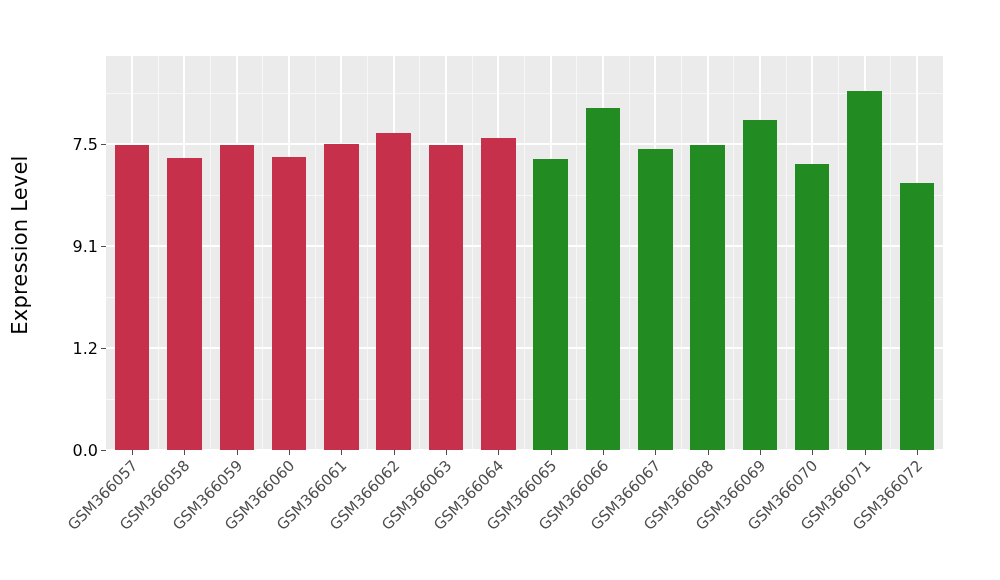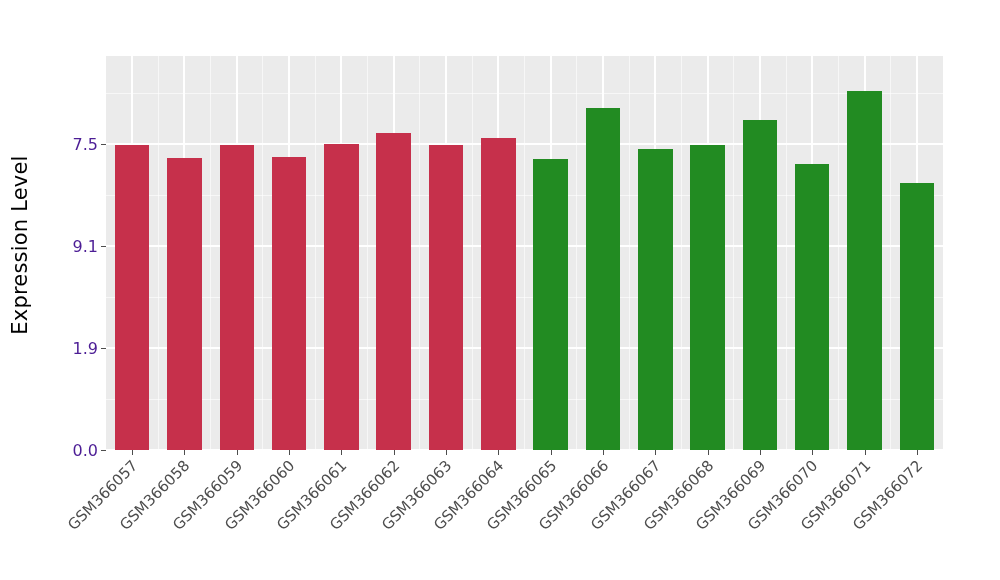--- a/index.html
+++ b/index.html
@@ -52,21 +52,21 @@
   .y-tick {
     position: absolute;
     right: 0px;
     height: 0px;
     display: flex;
     align-items: center;
     justify-content: flex-end;
   }
   .y-tick-label {
     font-size: 16px;
-    color: #4c1d95;
+    color: #000000;
     white-space: nowrap;
     line-height: 1;
     transform: translateY(0.5px);
   }
   .y-tick-mark {
     display: inline-block;
     width: 5px;
     height: 1px;
     background: #4D4D4D;
     margin-left: 3px;
@@ -139,21 +139,21 @@
   <div id="y-axis-title">
     <span>Expression Level</span>
   </div>
 
   <div id="y-axis">
       <div class="y-tick" style="top: 394px;">
         <span class="y-tick-label">0.0</span>
         <span class="y-tick-mark"></span>
       </div>
       <div class="y-tick" style="top: 292.033px;">
-        <span class="y-tick-label">1.9</span>
+        <span class="y-tick-label">1.2</span>
         <span class="y-tick-mark"></span>
       </div>
       <div class="y-tick" style="top: 190.066px;">
         <span class="y-tick-label">9.1</span>
         <span class="y-tick-mark"></span>
       </div>
       <div class="y-tick" style="top: 88.0994px;">
         <span class="y-tick-label">7.5</span>
         <span class="y-tick-mark"></span>
       </div>

